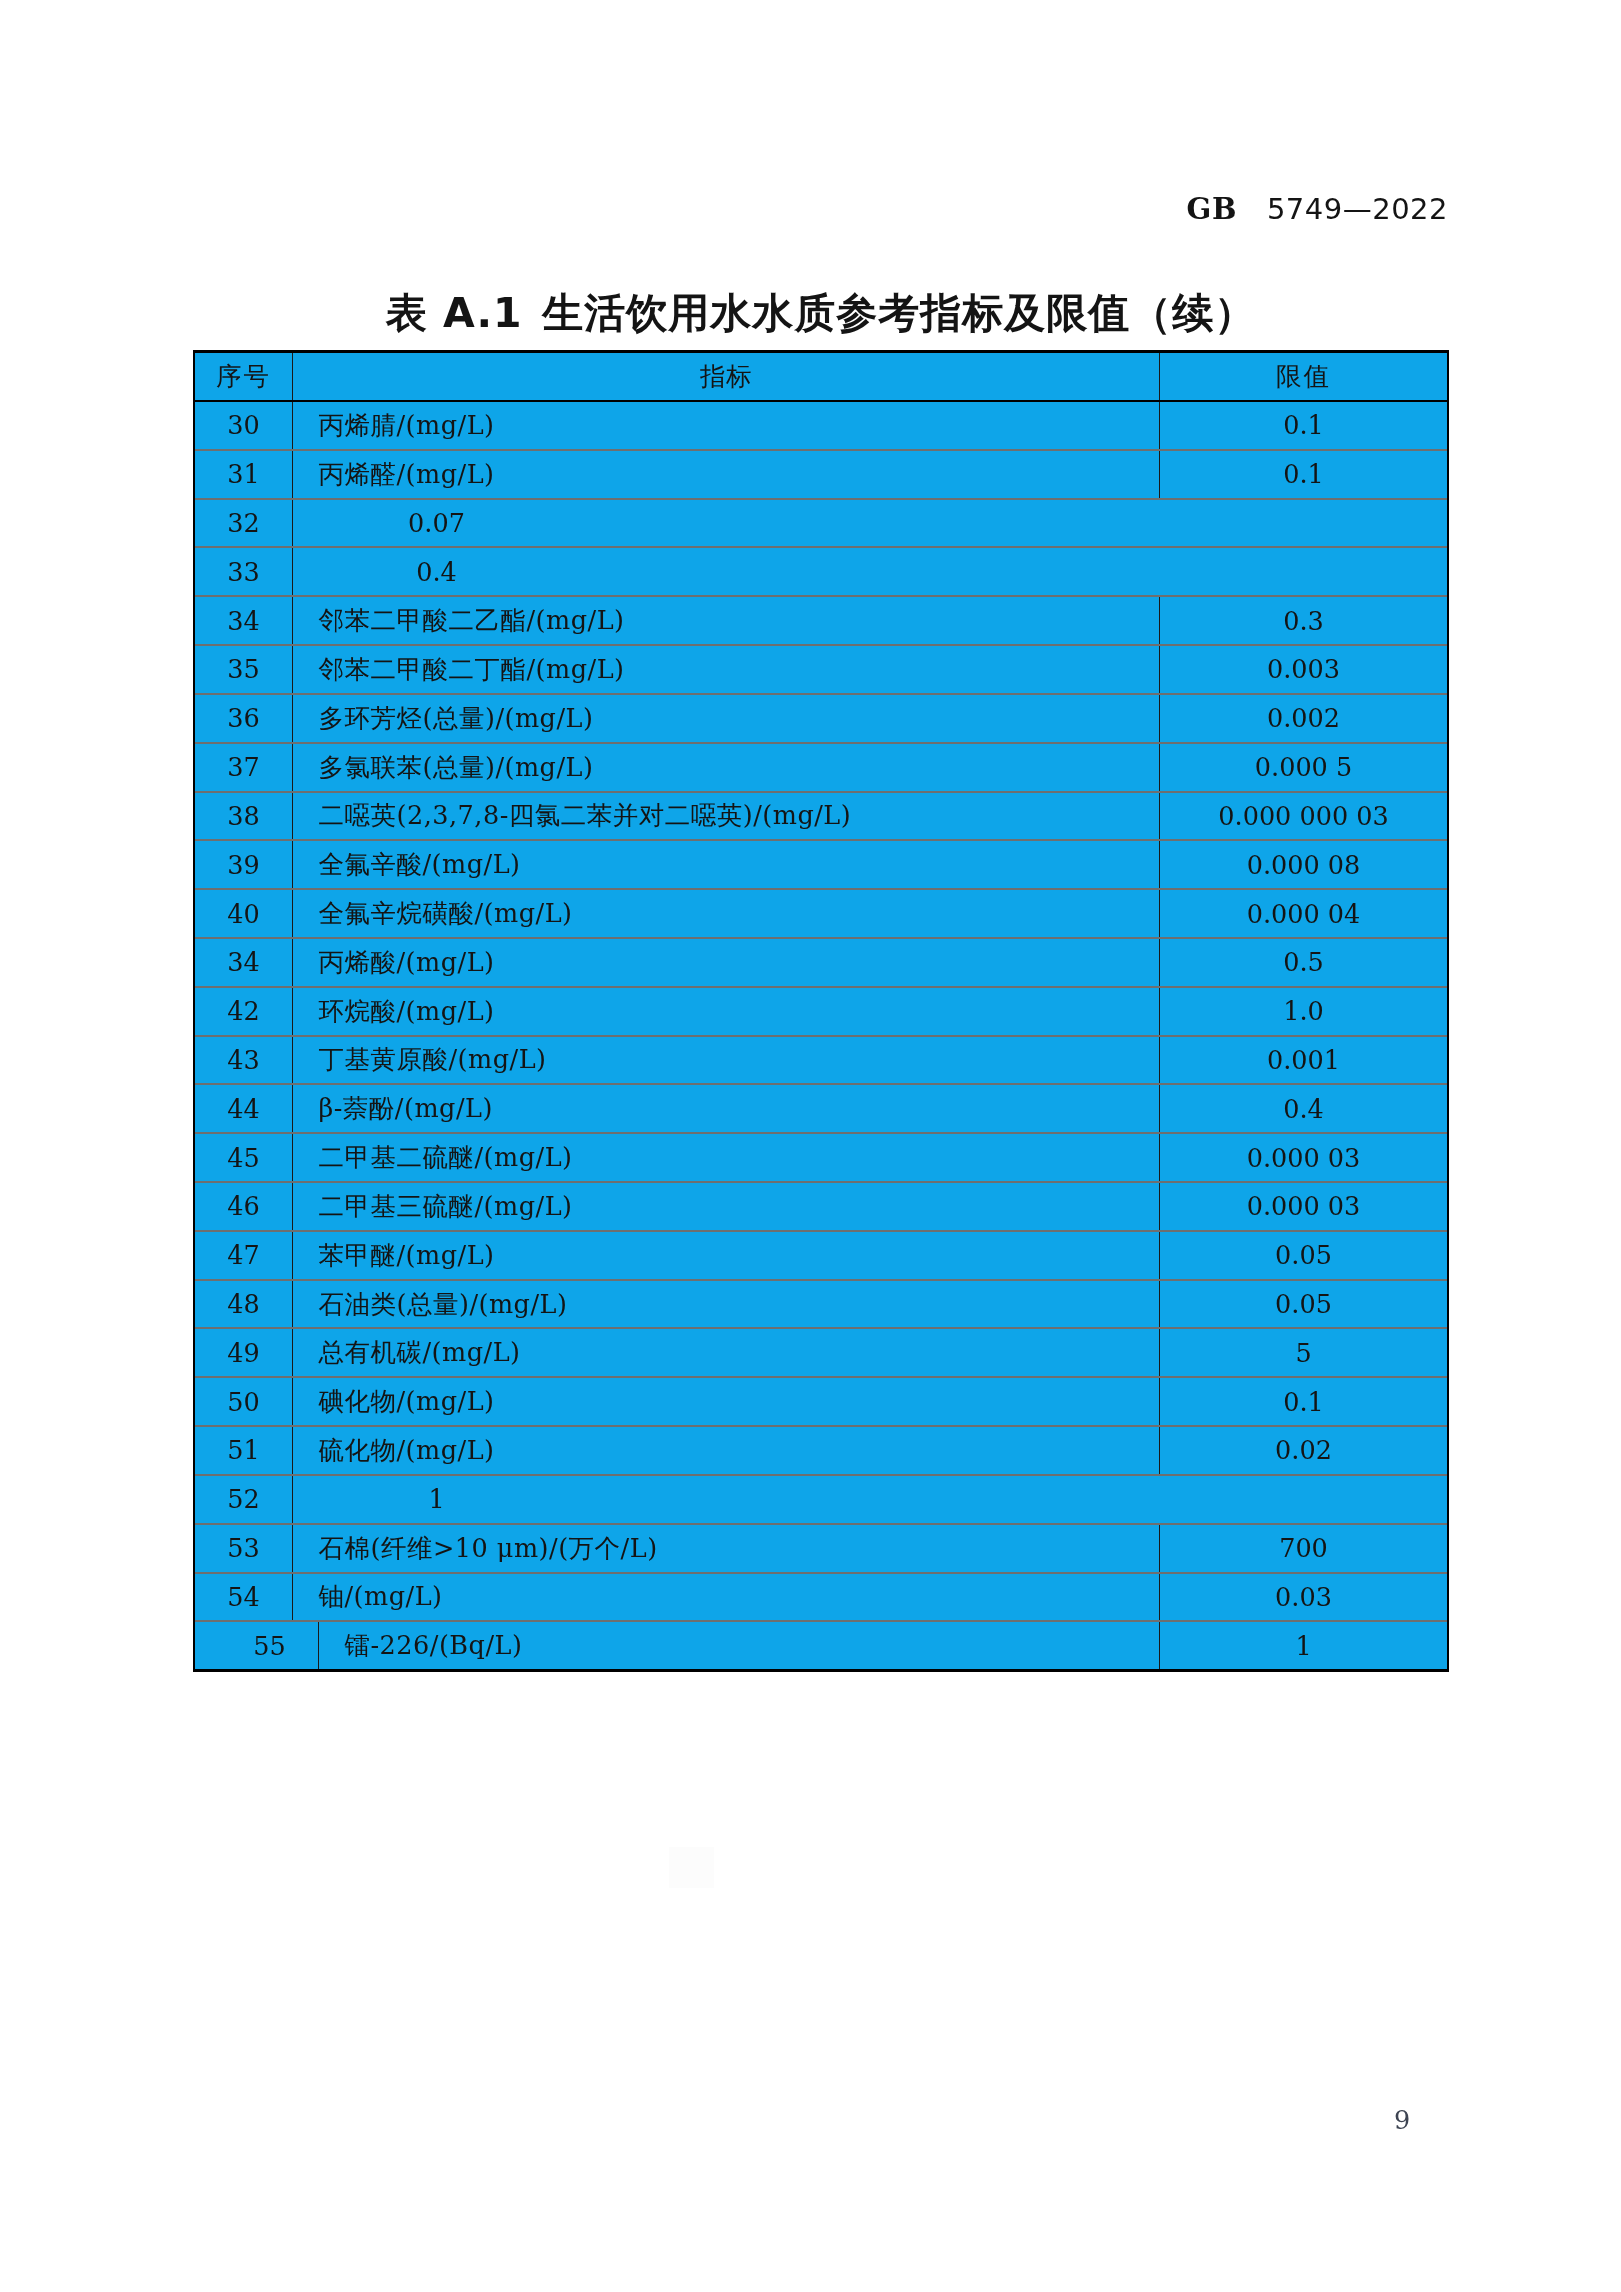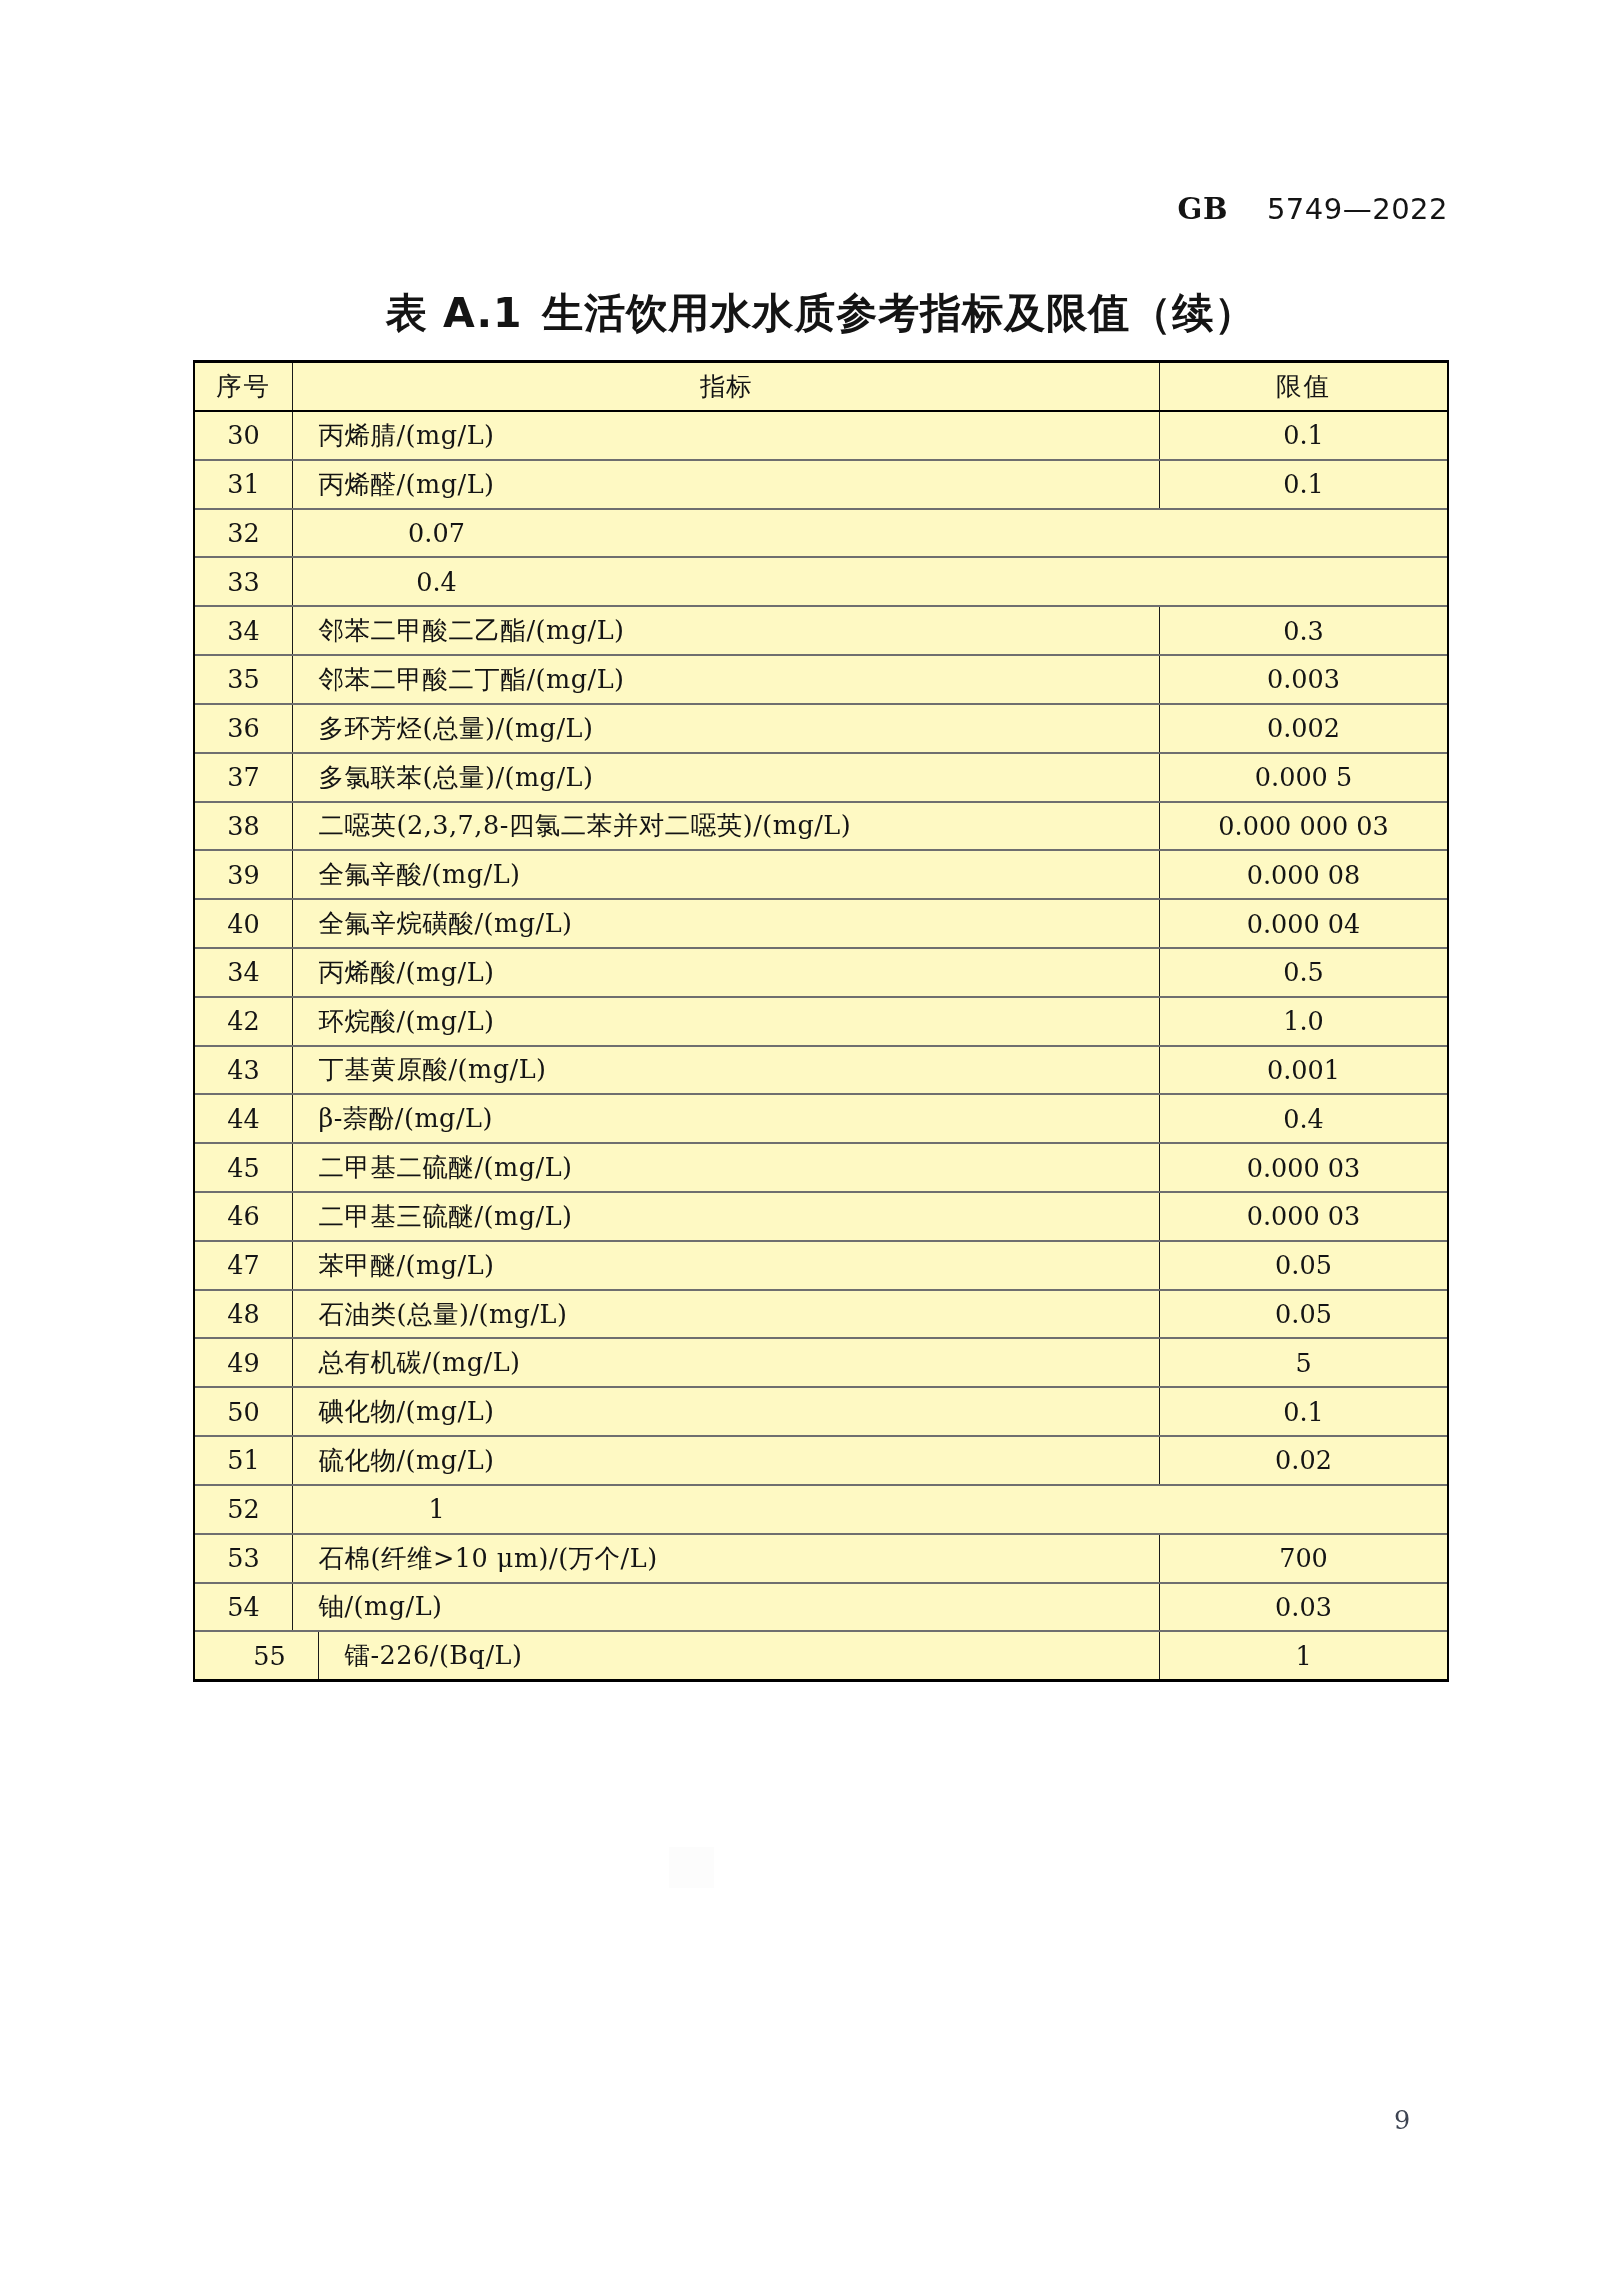--- a/index.html
+++ b/index.html
@@ -15,21 +15,21 @@
     position: absolute;
     top: 192px;
     right: 173px;
     font-size: 29px;
     letter-spacing: 0.5px;
     white-space: nowrap;
   }
   .doc-code .gb {
     font-weight: bold;
     font-family: "DejaVu Serif", "Liberation Serif", serif;
-    margin-right: 20px;
+    margin-right: 11px;
   }
   .doc-code .num {
     font-family: "DejaVu Sans", "Liberation Sans", sans-serif;
     font-weight: 500;
     margin-left: 19px;
   }
   .table-title {
     position: absolute;
     top: 286px;
     left: 193px;
@@ -38,27 +38,27 @@
     font-size: 41px;
     font-weight: bold;
     font-family: "DejaVu Sans", "Liberation Sans", sans-serif;
     letter-spacing: 1px;
     white-space: nowrap;
   }
   .table-title .prefix { margin-right: 19.6px; }
   .ref-table {
     position: absolute;
     left: 193px;
-    top: 360px;
+    top: 350px;
     width: 1256px;
     border-left: 2px solid #000;
     border-right: 2px solid #000;
     border-top: 3.9px solid #000;
     border-bottom: 3.9px solid #000;
-    background: #fef9c3;
+    background: #0ea5e9;
   }
   .thead {
     display: flex;
     height: 49px;
     border-bottom: 2.9px solid #000;
     font-size: 25.5px;
     letter-spacing: 2px;
   }
   .tbody {
     display: flex;

